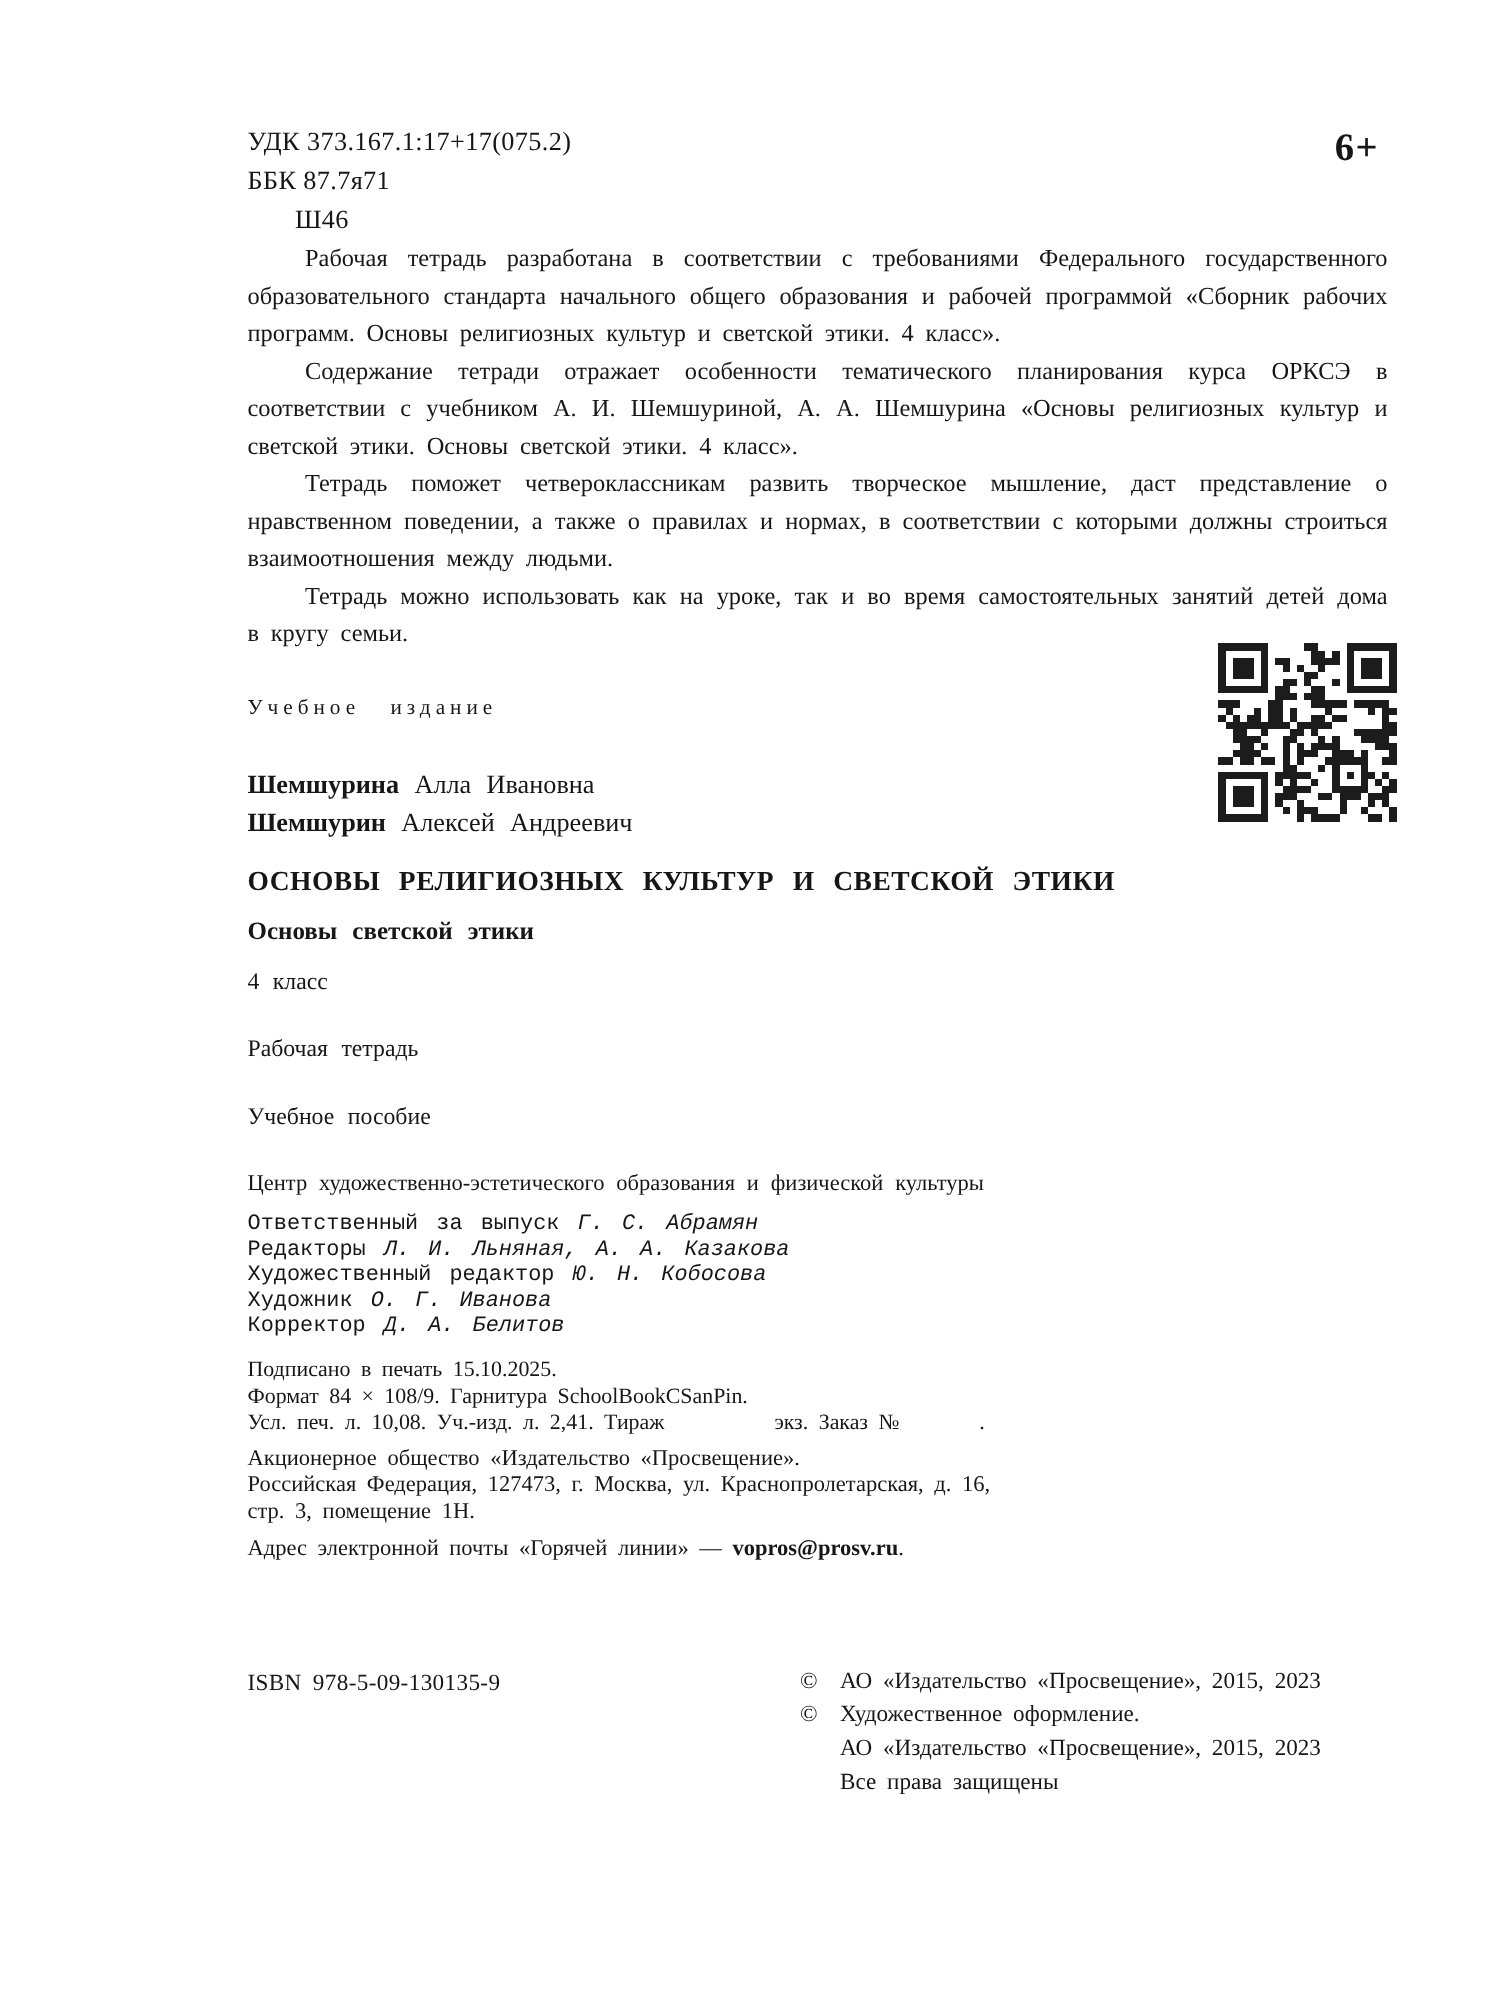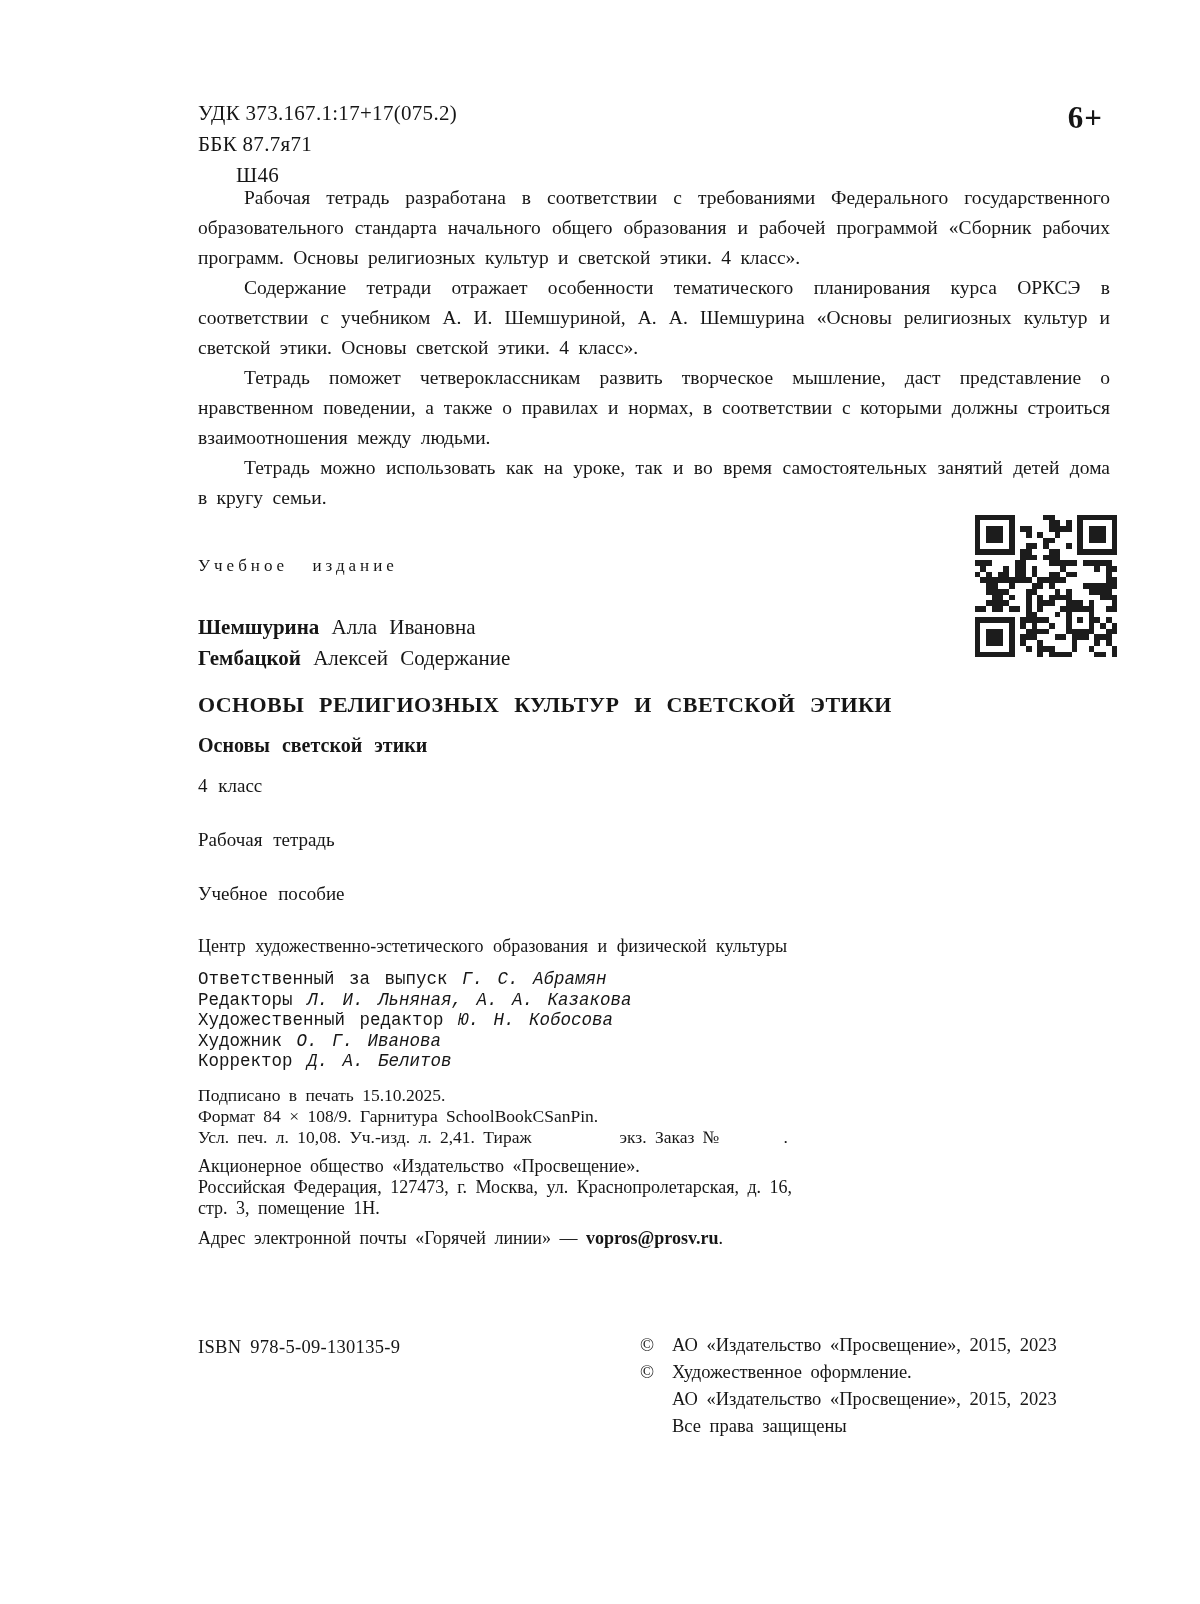--- a/index.html
+++ b/index.html
@@ -10,21 +10,21 @@
     font-family:"Liberation Serif","DejaVu Serif",serif;
     color:#161616;
     overflow:hidden;
   }
   
   .meta-block{position:absolute;left:198px;top:98px;font-size:21px;line-height:31px;letter-spacing:.3px;}
   .meta-shifr{margin-left:38px;}
   .age-badge{position:absolute;right:97px;top:100px;font-size:31px;font-weight:bold;letter-spacing:1px;}
   
   .annotation{
-    position:absolute;left:198px;top:183px;width:912px;
+    position:absolute;left:198px;top:193px;width:912px;
     font-size:19.5px;line-height:30px;text-align:justify;word-spacing:4.5px;
   }
   .annotation p{margin:0;text-indent:46px;}
   
   .qr{position:absolute;left:971px;top:511px;width:150px;height:150px;background:#fff;}
   
   .center-col{position:absolute;left:198px;top:556px;width:912px;text-align:left;}
   .ed-label{font-size:17px;letter-spacing:4px;word-spacing:16px;}
   .authors{margin-top:36px;font-size:21px;line-height:31px;word-spacing:7px;}
   .series-title{margin-top:18px;font-size:22px;font-weight:bold;word-spacing:9px;letter-spacing:.4px;}
@@ -277,22 +277,22 @@
 
   <div class="center-col">
     <div class="ed-label">Учебное издание</div>
 
     <div class="authors">
       <div>
         <span class="b">Шемшурина</span>
         <span>Алла Ивановна</span>
       </div>
       <div>
-        <span class="b">Гембацкой</span>
-        <span>Алексей Содержание</span>
+        <span class="b">Шемшурин</span>
+        <span>Алексей Андреевич</span>
       </div>
     </div>
 
     <div class="series-title">ОСНОВЫ РЕЛИГИОЗНЫХ КУЛЬТУР И СВЕТСКОЙ ЭТИКИ</div>
     <div class="book-title">Основы светской этики</div>
     <div class="grade">4 класс</div>
     <div class="fmt">Рабочая тетрадь</div>
     <div class="fmt">Учебное пособие</div>
 
     <div class="center-line">Центр художественно-эстетического образования и физической культуры</div>

